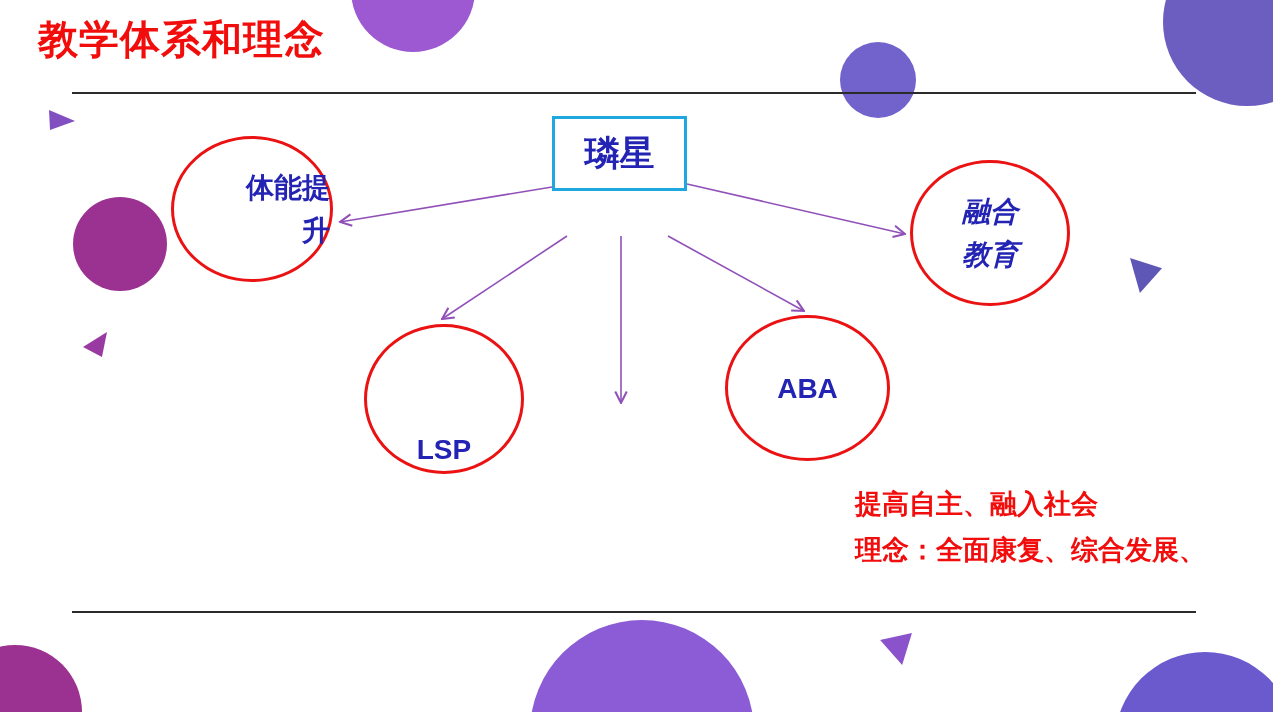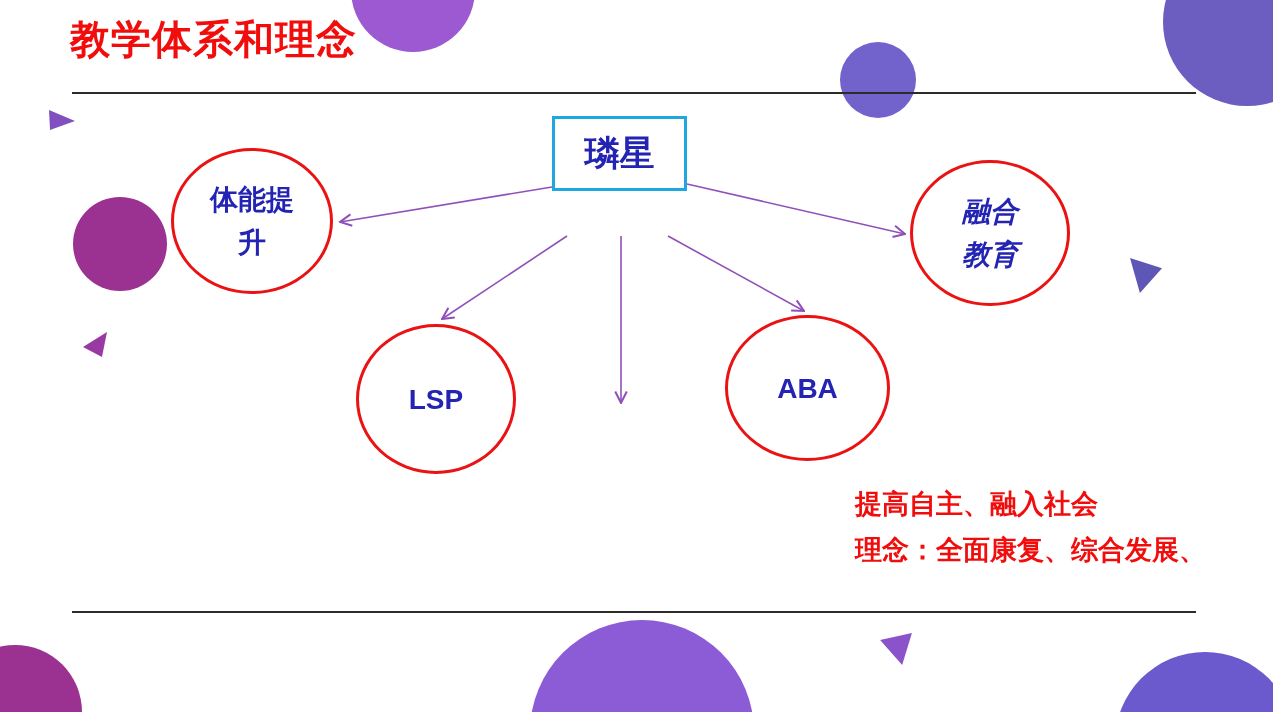--- a/index.html
+++ b/index.html
@@ -33,42 +33,42 @@
                     clip-path: polygon(6% 24%, 97% 3%, 69% 100%); }
 
   
   .rule { position: absolute; left: 72px; width: 1124px; height: 2px; background: #2b2b2b; z-index: 2; }
   .rule-top    { top: 92px; }
   .rule-bottom { top: 611px; }
 
   
   .slide-title {
     position: absolute; left: 38px; top: 12px; z-index: 4;
-    font-size: 40px; font-weight: bold; color: #f20d0d; letter-spacing: 1px; margin-left: 32px;
+    font-size: 40px; font-weight: bold; color: #f20d0d; letter-spacing: 1px;
   }
 
   
   .arrow-layer { position: absolute; left: 0; top: 0; z-index: 3; pointer-events: none; }
 
   
   .node {
     position: absolute; z-index: 4;
     display: flex; flex-direction: column; align-items: center; justify-content: center;
     background: #ffffff; box-sizing: border-box;
     color: #2323b4; font-weight: bold; text-align: center;
   }
   .node-ellipse { border: 3px solid #ea1212; border-radius: 50%; font-size: 28px; line-height: 43px; }
   .node-line { display: block; }
 
   .center-box {
     left: 552px; top: 116px; width: 135px; height: 75px;
     border: 3px solid #1fa8df; font-size: 35px;
   }
-  .node-tineng { left: 171px; top: 148px; width: 162px; height: 146px; }
-  .node-lsp    { left: 356px; top: 324px; width: 160px; height: 150px; }
+  .node-tineng { left: 171px; top: 136px; width: 162px; height: 146px; align-items: flex-end; }
+  .node-lsp    { left: 364px; top: 324px; width: 160px; height: 150px; justify-content: flex-end; }
   .node-puxi   { left: 540px; top: 409px; width: 162px; height: 149px; }
   .node-aba    { left: 725px; top: 315px; width: 165px; height: 146px; }
   .node-ronghe { left: 910px; top: 160px; width: 160px; height: 146px; font-style: italic; }
 
   
   .concept {
     position: absolute; left: 855px; top: 481px; z-index: 4;
     font-size: 27px; font-weight: bold; color: #f20d0d; line-height: 46px;
     white-space: nowrap;
   }

